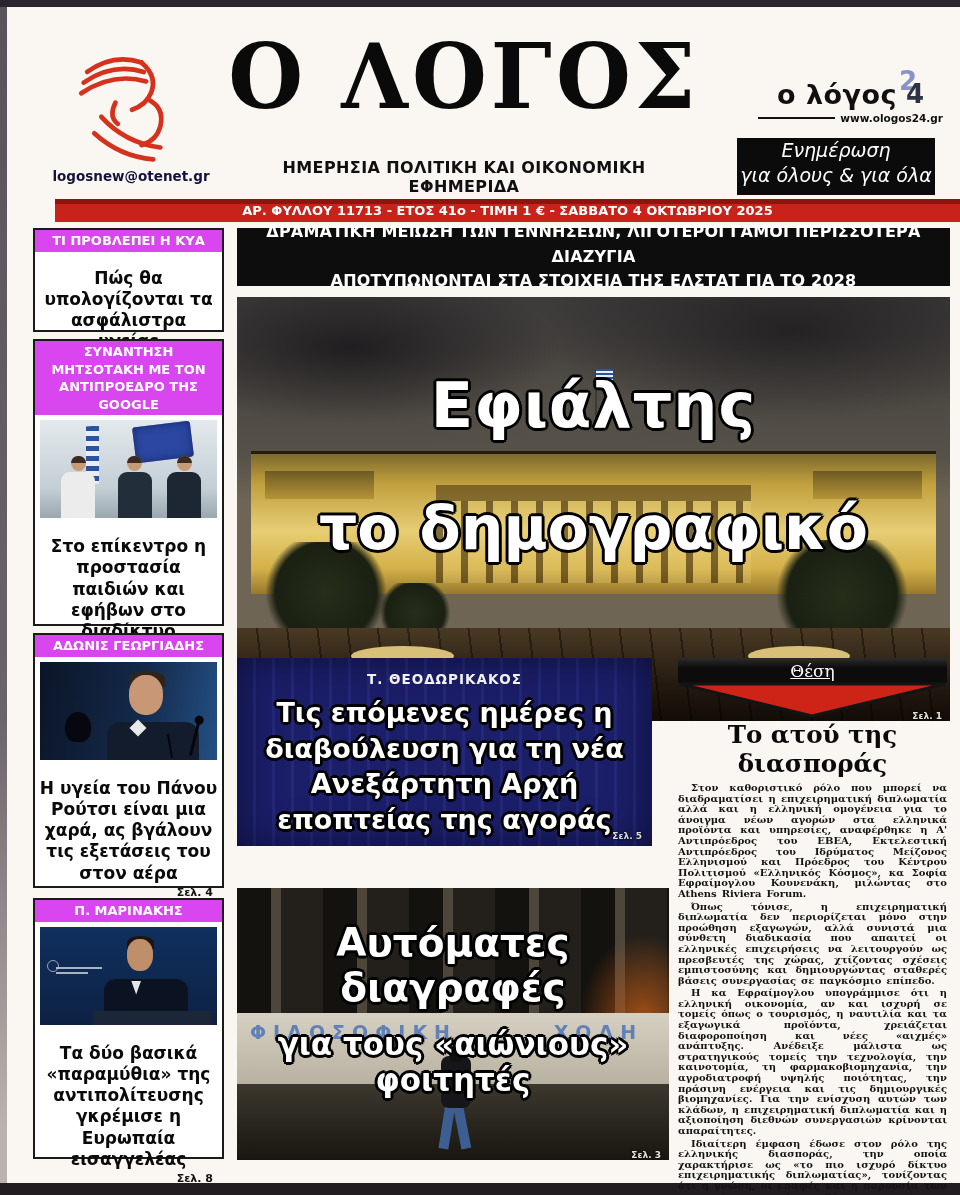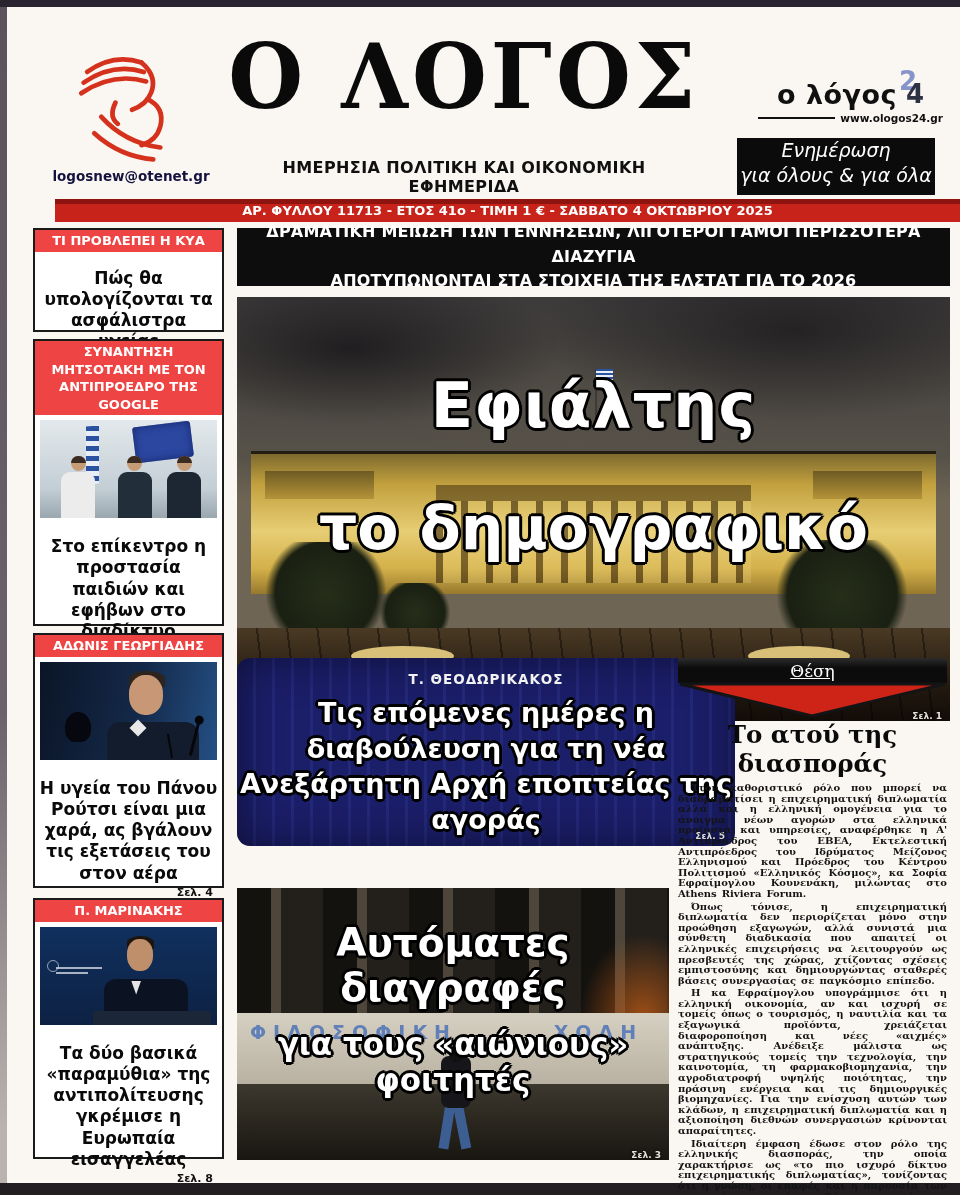--- a/index.html
+++ b/index.html
@@ -34,21 +34,21 @@
             color:#fff;font-size:13px;font-weight:bold;display:flex;align-items:center;justify-content:center;}
 
   
   .black-banner{background:#0d0d0d;color:#fff;font-weight:bold;text-align:center;
                 display:flex;flex-direction:column;justify-content:center;}
 
   .top-banner{position:absolute;left:237px;top:228px;width:713px;height:58px;font-size:16px;line-height:1.55;letter-spacing:.2px;}
 
   
   .sbox{position:absolute;left:33px;width:191px;background:#fff;border:2px solid #1a1a1a;box-sizing:border-box;}
-  .sbox .kicker{background:#ef4444;color:#fff;font-weight:bold;font-size:13px;line-height:1.35;text-align:center;padding:2px 3px;}
+  .sbox .kicker{background:#d946ef;color:#fff;font-weight:bold;font-size:13px;line-height:1.35;text-align:center;padding:2px 3px;}
   .sbox .hl{font-weight:bold;font-size:17px;line-height:1.25;text-align:center;padding:16px 4px 2px;color:#0a0a0a;}
   .sbox .pref{text-align:right;font-size:11px;font-weight:bold;padding:0 9px 4px;color:#111;}
   .sb1{top:228px;height:104px;}
   .sb2{top:339px;height:287px;}
   .sb3{top:633px;height:255px;}
   .sb4{top:898px;height:261px;}
   .ph{position:relative;margin:5px 5px 2px;height:98px;overflow:hidden;}
 
   
   .ph-google{background:linear-gradient(180deg,#e3e9ec 0%,#c3ced5 70%,#9aa7ae 100%);}
@@ -115,22 +115,22 @@
         background:radial-gradient(ellipse at 50% 30%,#ecdda6 0%,#c4aa5e 60%,#8a713a 100%);}
   .pl1{left:12%;} .pl2{right:10%;}
   .planter:after{content:"";position:absolute;left:18%;top:-14px;width:64%;height:20px;border-radius:50%;background:#d8c078;}
 
   .outline{color:#fff;text-shadow:-2px -2px 0 #000,2px -2px 0 #000,-2px 2px 0 #000,2px 2px 0 #000,0 3px 0 #000,3px 0 0 #000,-3px 0 0 #000,0 -3px 0 #000;}
   .lead-hl1{position:absolute;left:0;width:100%;top:72px;text-align:center;font-size:62px;font-weight:bold;letter-spacing:1px;}
   .lead-hl2{position:absolute;left:0;width:100%;top:196px;text-align:center;font-size:60px;font-weight:bold;}
   .pref-photo{position:absolute;right:8px;bottom:0;color:#e8e4da;font-size:9px;font-weight:bold;text-shadow:0 0 3px #000;}
 
   
-  .theo{position:absolute;left:237px;top:658px;width:498px;height:188px;
-        background:repeating-linear-gradient(90deg,#1b1e68 0 16px,#232878 16px 19px);box-shadow:inset 0 0 40px rgba(0,0,10,.5);border-radius:13px;}
+  .theo{position:absolute;left:237px;top:658px;width:415px;height:188px;
+        background:repeating-linear-gradient(90deg,#1b1e68 0 16px,#232878 16px 19px);box-shadow:inset 0 0 40px rgba(0,0,10,.5);}
   .theo .kick{text-align:center;color:#f2f2f2;font-size:13.5px;font-weight:bold;letter-spacing:1px;padding-top:13px;}
   .theo .hl{margin-top:8px;text-align:center;font-size:27px;font-weight:bold;line-height:1.32;}
   .theo .pref2{position:absolute;right:10px;bottom:5px;font-size:9px;font-weight:bold;color:#ddd;text-shadow:0 0 2px #000;}
 
   .parat-banner{position:absolute;left:237px;top:853px;width:432px;height:32px;font-size:16px;letter-spacing:.3px;}
 
   
   .stud{position:absolute;left:237px;top:888px;width:432px;height:272px;overflow:hidden;
         background:
           radial-gradient(ellipse 90px 120px at 94% 48%,rgba(190,90,20,.8) 0%,transparent 70%),
@@ -192,21 +192,21 @@
     <div>Ενημέρωση</div>
     <div>για όλους &amp; για όλα</div>
   </div>
 
   <div class="date-bar">
     <span>ΑΡ. ΦΥΛΛΟΥ 11713 - ΕΤΟΣ 41ο - ΤΙΜΗ 1 € - ΣΑΒΒΑΤΟ 4 ΟΚΤΩΒΡΙΟΥ 2025</span>
   </div>
 
   <div class="black-banner top-banner">
     <span>ΔΡΑΜΑΤΙΚΗ ΜΕΙΩΣΗ ΤΩΝ ΓΕΝΝΗΣΕΩΝ, ΛΙΓΟΤΕΡΟΙ ΓΑΜΟΙ ΠΕΡΙΣΣΟΤΕΡΑ ΔΙΑΖΥΓΙΑ</span>
-    <span>ΑΠΟΤΥΠΩΝΟΝΤΑΙ ΣΤΑ ΣΤΟΙΧΕΙΑ ΤΗΣ ΕΛΣΤΑΤ ΓΙΑ ΤΟ 2026</span>
+    <span>ΑΠΟΤΥΠΩΝΟΝΤΑΙ ΣΤΑ ΣΤΟΙΧΕΙΑ ΤΗΣ ΕΛΣΤΑΤ ΓΙΑ ΤΟ 2028</span>
   </div>
 
   <div class="lead-photo">
     <div class="bldg">
       <div class="frieze"></div>
       <div class="cols"></div>
       <div class="wing wl"></div>
       <div class="wing wr"></div>
     </div>
     <div class="flagpole"></div>

